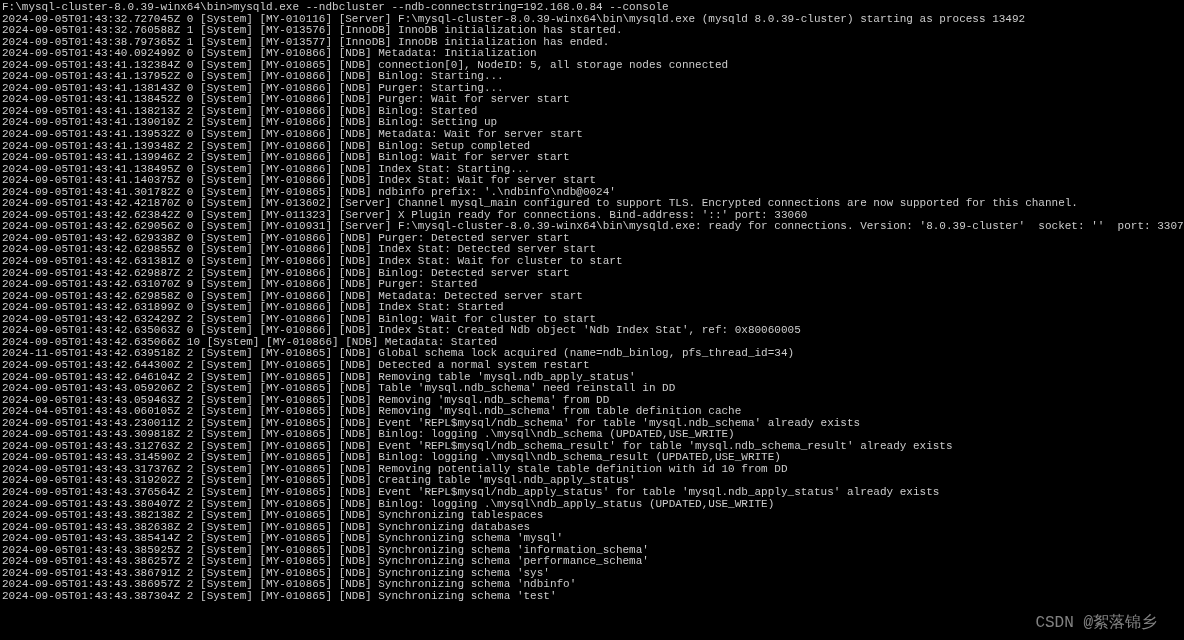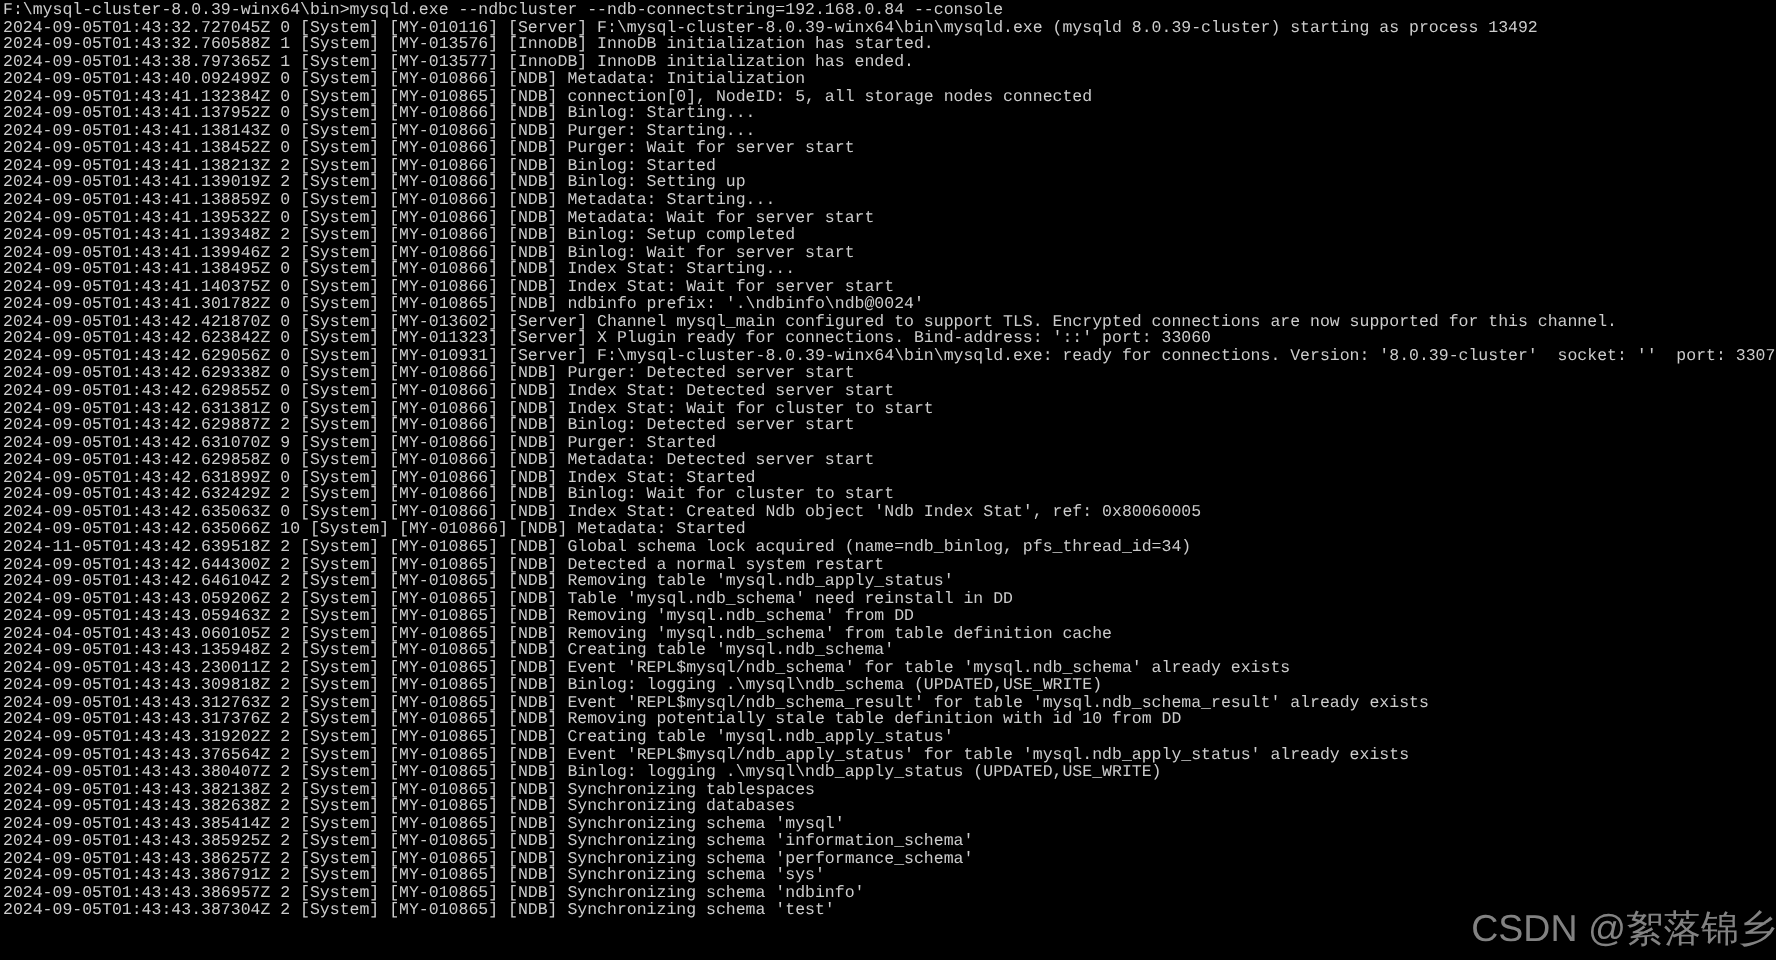--- a/index.html
+++ b/index.html
@@ -13,44 +13,43 @@
       white-space: nowrap;
       overflow: hidden;
       width: 1184px;
       height: 640px;
       position: relative;
     }
     .line { white-space: pre; }
     .watermark {
       position: absolute;
       bottom: 8px;
-      right: 0;
-      font-size: 25px;
+      right: 27px;
+      font-size: 16px;
       color: rgba(200,200,200,0.65);
-      font-family: Liberation Sans, sans-serif;
+      font-family: Liberation Mono, monospace;
       font-weight: 400;
     }
   </style>
 </head>
 <body>
 
 <div id="terminal">
   <div class="line">F:\mysql-cluster-8.0.39-winx64\bin&gt;mysqld.exe --ndbcluster --ndb-connectstring=192.168.0.84 --console</div>
   <div id="log-lines">
       <div class="line">2024-09-05T01:43:32.727045Z 0 [System] [MY-010116] [Server] F:\mysql-cluster-8.0.39-winx64\bin\mysqld.exe (mysqld 8.0.39-cluster) starting as process 13492</div>
       <div class="line">2024-09-05T01:43:32.760588Z 1 [System] [MY-013576] [InnoDB] InnoDB initialization has started.</div>
       <div class="line">2024-09-05T01:43:38.797365Z 1 [System] [MY-013577] [InnoDB] InnoDB initialization has ended.</div>
       <div class="line">2024-09-05T01:43:40.092499Z 0 [System] [MY-010866] [NDB] Metadata: Initialization</div>
       <div class="line">2024-09-05T01:43:41.132384Z 0 [System] [MY-010865] [NDB] connection[0], NodeID: 5, all storage nodes connected</div>
       <div class="line">2024-09-05T01:43:41.137952Z 0 [System] [MY-010866] [NDB] Binlog: Starting...</div>
       <div class="line">2024-09-05T01:43:41.138143Z 0 [System] [MY-010866] [NDB] Purger: Starting...</div>
       <div class="line">2024-09-05T01:43:41.138452Z 0 [System] [MY-010866] [NDB] Purger: Wait for server start</div>
       <div class="line">2024-09-05T01:43:41.138213Z 2 [System] [MY-010866] [NDB] Binlog: Started</div>
       <div class="line">2024-09-05T01:43:41.139019Z 2 [System] [MY-010866] [NDB] Binlog: Setting up</div>
-      <div class="line">2024-09-05T01:43:41.138859Z 0 [System] [MY-010866] [NDB] Metadata: Starting...</div>
       <div class="line">2024-09-05T01:43:41.139532Z 0 [System] [MY-010866] [NDB] Metadata: Wait for server start</div>
       <div class="line">2024-09-05T01:43:41.139348Z 2 [System] [MY-010866] [NDB] Binlog: Setup completed</div>
       <div class="line">2024-09-05T01:43:41.139946Z 2 [System] [MY-010866] [NDB] Binlog: Wait for server start</div>
       <div class="line">2024-09-05T01:43:41.138495Z 0 [System] [MY-010866] [NDB] Index Stat: Starting...</div>
       <div class="line">2024-09-05T01:43:41.140375Z 0 [System] [MY-010866] [NDB] Index Stat: Wait for server start</div>
       <div class="line">2024-09-05T01:43:41.301782Z 0 [System] [MY-010865] [NDB] ndbinfo prefix: '.\ndbinfo\ndb@0024'</div>
       <div class="line">2024-09-05T01:43:42.421870Z 0 [System] [MY-013602] [Server] Channel mysql_main configured to support TLS. Encrypted connections are now supported for this channel.</div>
       <div class="line">2024-09-05T01:43:42.623842Z 0 [System] [MY-011323] [Server] X Plugin ready for connections. Bind-address: '::' port: 33060</div>
       <div class="line">2024-09-05T01:43:42.629056Z 0 [System] [MY-010931] [Server] F:\mysql-cluster-8.0.39-winx64\bin\mysqld.exe: ready for connections. Version: '8.0.39-cluster'  socket: ''  port: 3307  MySQL Cluster Community Serv</div>
       <div class="line">2024-09-05T01:43:42.629338Z 0 [System] [MY-010866] [NDB] Purger: Detected server start</div>
@@ -62,24 +61,24 @@
       <div class="line">2024-09-05T01:43:42.631899Z 0 [System] [MY-010866] [NDB] Index Stat: Started</div>
       <div class="line">2024-09-05T01:43:42.632429Z 2 [System] [MY-010866] [NDB] Binlog: Wait for cluster to start</div>
       <div class="line">2024-09-05T01:43:42.635063Z 0 [System] [MY-010866] [NDB] Index Stat: Created Ndb object 'Ndb Index Stat', ref: 0x80060005</div>
       <div class="line">2024-09-05T01:43:42.635066Z 10 [System] [MY-010866] [NDB] Metadata: Started</div>
       <div class="line">2024-11-05T01:43:42.639518Z 2 [System] [MY-010865] [NDB] Global schema lock acquired (name=ndb_binlog, pfs_thread_id=34)</div>
       <div class="line">2024-09-05T01:43:42.644300Z 2 [System] [MY-010865] [NDB] Detected a normal system restart</div>
       <div class="line">2024-09-05T01:43:42.646104Z 2 [System] [MY-010865] [NDB] Removing table 'mysql.ndb_apply_status'</div>
       <div class="line">2024-09-05T01:43:43.059206Z 2 [System] [MY-010865] [NDB] Table 'mysql.ndb_schema' need reinstall in DD</div>
       <div class="line">2024-09-05T01:43:43.059463Z 2 [System] [MY-010865] [NDB] Removing 'mysql.ndb_schema' from DD</div>
       <div class="line">2024-04-05T01:43:43.060105Z 2 [System] [MY-010865] [NDB] Removing 'mysql.ndb_schema' from table definition cache</div>
-      <div class="line">2024-09-05T01:43:43.135948Z 2 [System] [MY-010865] [NDB] Creating table 'mysql.ndb_schema'</div>
       <div class="line">2024-09-05T01:43:43.230011Z 2 [System] [MY-010865] [NDB] Event 'REPL$mysql/ndb_schema' for table 'mysql.ndb_schema' already exists</div>
       <div class="line">2024-09-05T01:43:43.309818Z 2 [System] [MY-010865] [NDB] Binlog: logging .\mysql\ndb_schema (UPDATED,USE_WRITE)</div>
       <div class="line">2024-09-05T01:43:43.312763Z 2 [System] [MY-010865] [NDB] Event 'REPL$mysql/ndb_schema_result' for table 'mysql.ndb_schema_result' already exists</div>
+      <div class="line">2024-09-05T01:43:43.314590Z 2 [System] [MY-010865] [NDB] Binlog: logging .\mysql\ndb_schema_result (UPDATED,USE_WRITE)</div>
       <div class="line">2024-09-05T01:43:43.317376Z 2 [System] [MY-010865] [NDB] Removing potentially stale table definition with id 10 from DD</div>
       <div class="line">2024-09-05T01:43:43.319202Z 2 [System] [MY-010865] [NDB] Creating table 'mysql.ndb_apply_status'</div>
       <div class="line">2024-09-05T01:43:43.376564Z 2 [System] [MY-010865] [NDB] Event 'REPL$mysql/ndb_apply_status' for table 'mysql.ndb_apply_status' already exists</div>
       <div class="line">2024-09-05T01:43:43.380407Z 2 [System] [MY-010865] [NDB] Binlog: logging .\mysql\ndb_apply_status (UPDATED,USE_WRITE)</div>
       <div class="line">2024-09-05T01:43:43.382138Z 2 [System] [MY-010865] [NDB] Synchronizing tablespaces</div>
       <div class="line">2024-09-05T01:43:43.382638Z 2 [System] [MY-010865] [NDB] Synchronizing databases</div>
       <div class="line">2024-09-05T01:43:43.385414Z 2 [System] [MY-010865] [NDB] Synchronizing schema 'mysql'</div>
       <div class="line">2024-09-05T01:43:43.385925Z 2 [System] [MY-010865] [NDB] Synchronizing schema 'information_schema'</div>
       <div class="line">2024-09-05T01:43:43.386257Z 2 [System] [MY-010865] [NDB] Synchronizing schema 'performance_schema'</div>
       <div class="line">2024-09-05T01:43:43.386791Z 2 [System] [MY-010865] [NDB] Synchronizing schema 'sys'</div>

